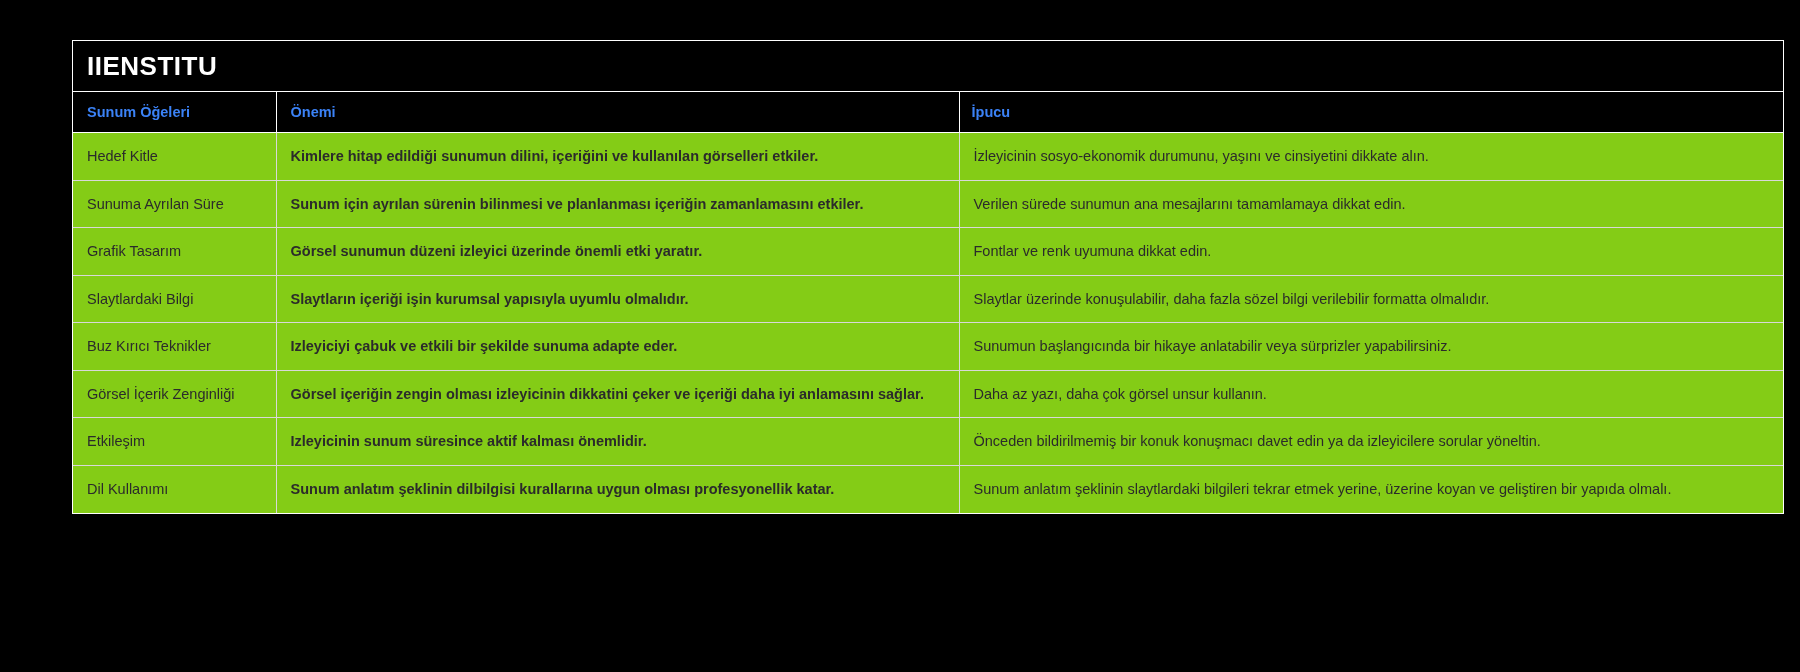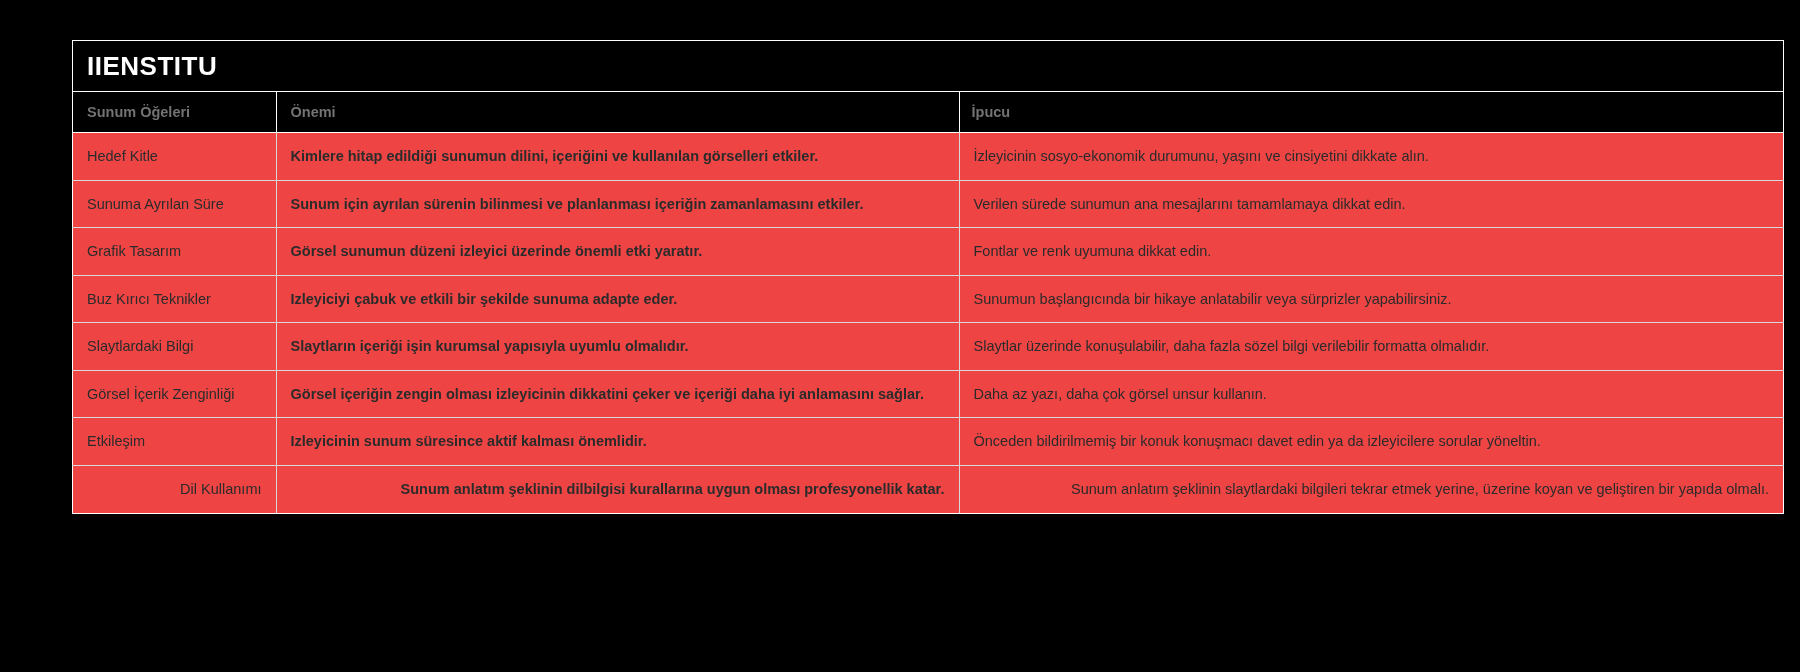--- a/index.html
+++ b/index.html
@@ -59,48 +59,48 @@
     border-collapse: collapse;
     table-layout: fixed;
   }
 
   table.data-table col.c1 { width: 203px; }
   table.data-table col.c2 { width: 683px; }
   table.data-table col.c3 { width: 824px; }
 
   thead th {
     background: #000000;
-    color: #737373;
+    color: #3b82f6;
     font-size: 14.5px;
     font-weight: bold;
     text-align: left;
     padding: 12px 14px;
     vertical-align: middle;
     box-sizing: border-box;
     border-right: 1px solid #ffffff;
     border-bottom: 1px solid #ffffff;
     height: 36px;
   }
   thead th:last-child { border-right: none; padding-left: 12px; }
 
   tbody td {
-    background: #ef4444;
+    background: #84cc16;
     color: #222222;
     font-size: 14.5px;
     font-weight: normal;
     text-align: left;
     padding: 13px 14px;
     vertical-align: middle;
     box-sizing: border-box;
     border-right: 1px solid #d8d8d8;
     border-bottom: 1px solid #d8d8d8;
     line-height: 1.42;
   }
   tbody td:last-child { border-right: none; }
-  tbody tr:last-child td { border-bottom: none; text-align: right; }
+  tbody tr:last-child td { border-bottom: none; }
 
   tbody td.col-item { color: #2b2b2b; }
   tbody td.col-why  { color: #2b2b2b; font-weight: bold; }
   tbody td.col-tip  { color: #2b2b2b; }
 </style>
 </head>
 <body>
 
 <div class="page">
 
@@ -139,29 +139,29 @@
         </tr>
 
 
         <tr>
           <td class="col-item">Grafik Tasarım</td>
           <td class="col-why">Görsel sunumun düzeni izleyici üzerinde önemli etki yaratır.</td>
           <td class="col-tip">Fontlar ve renk uyumuna dikkat edin.</td>
         </tr>
 
         <tr>
+          <td class="col-item">Slaytlardaki Bilgi</td>
+          <td class="col-why">Slaytların içeriği işin kurumsal yapısıyla uyumlu olmalıdır.</td>
+          <td class="col-tip">Slaytlar üzerinde konuşulabilir, daha fazla sözel bilgi verilebilir formatta olmalıdır.</td>
+        </tr>
+
+        <tr>
           <td class="col-item">Buz Kırıcı Teknikler</td>
           <td class="col-why">Izleyiciyi çabuk ve etkili bir şekilde sunuma adapte eder.</td>
           <td class="col-tip">Sunumun başlangıcında bir hikaye anlatabilir veya sürprizler yapabilirsiniz.</td>
-        </tr>
-
-        <tr>
-          <td class="col-item">Slaytlardaki Bilgi</td>
-          <td class="col-why">Slaytların içeriği işin kurumsal yapısıyla uyumlu olmalıdır.</td>
-          <td class="col-tip">Slaytlar üzerinde konuşulabilir, daha fazla sözel bilgi verilebilir formatta olmalıdır.</td>
         </tr>
 
         <tr>
           <td class="col-item">Görsel İçerik Zenginliği</td>
           <td class="col-why">Görsel içeriğin zengin olması izleyicinin dikkatini çeker ve içeriği daha iyi anlamasını sağlar.</td>
           <td class="col-tip">Daha az yazı, daha çok görsel unsur kullanın.</td>
         </tr>
 
         <tr>
           <td class="col-item">Etkileşim</td>

